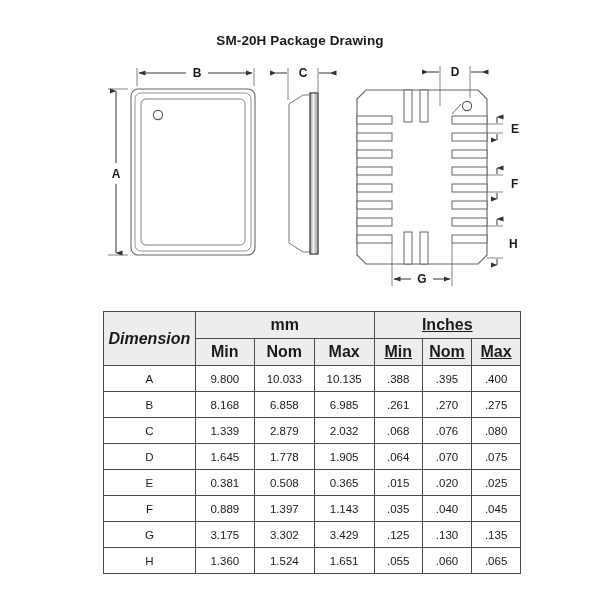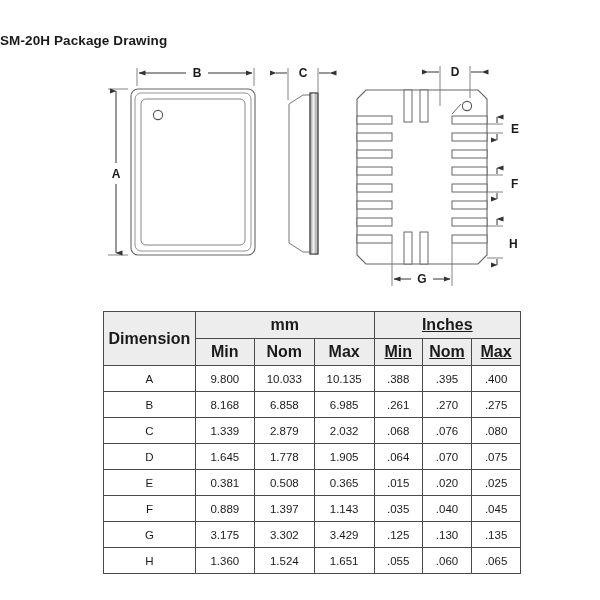--- a/index.html
+++ b/index.html
@@ -18,20 +18,21 @@
   #page {
     position: relative;
     width: 600px;
     height: 600px;
   }
   #title {
     position: absolute;
     top: 33px;
     left: 0;
     width: 600px;
+    text-align: center;
     font-size: 13.5px;
     font-weight: bold;
     letter-spacing: 0.1px;
     color: #1a1a1a;
   }
   #drawing {
     position: absolute;
     top: 0;
     left: 0;
   }
@@ -58,21 +59,21 @@
   }
   #spec-table thead th {
     background: #ededed;
     font-weight: bold;
     font-size: 16px;
   }
   #spec-table tbody td {
     background: #ffffff;
     height: 25px;
   }
-  .col-dim { width: 92px; }
+  .col-dim { width: 92px; font-style: italic; }
   .col-val { width: 62px; }
   .col-val-in { width: 50px; text-decoration: underline; }
   #spec-table tbody td.dimcell { font-size: 11.5px; }
 </style>
 </head>
 <body>
 
 <div id="page">
 
   <div id="title">SM-20H Package Drawing</div>

